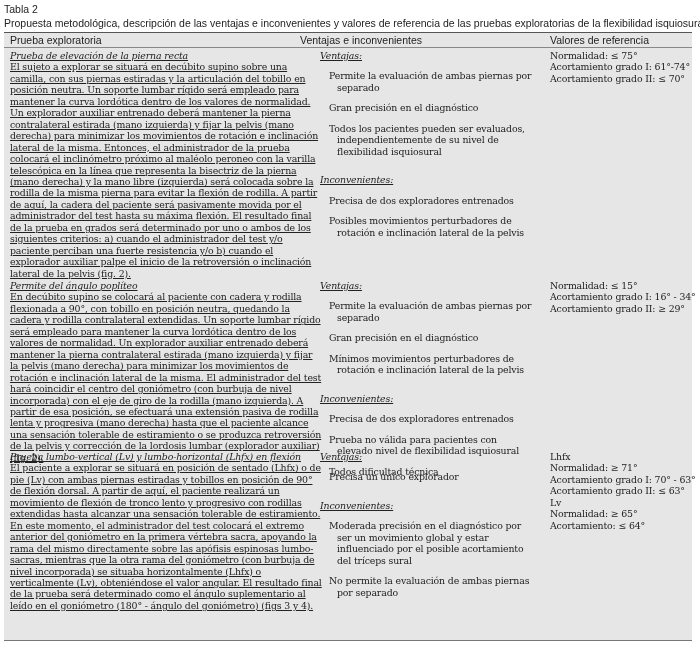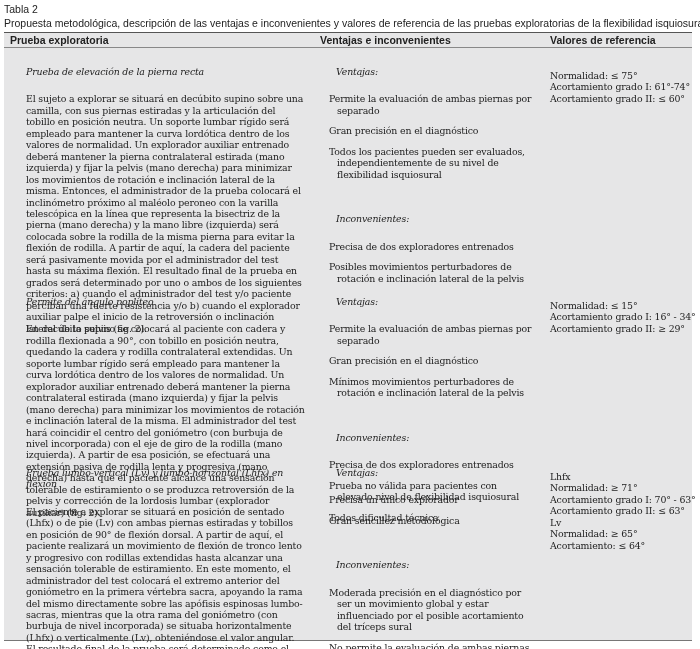--- a/index.html
+++ b/index.html
@@ -4,45 +4,45 @@
 <style>
   html, body { margin: 0; padding: 0; background: #ffffff; }
   body { width: 700px; height: 649px; position: relative; overflow: hidden;
          font-family: "DejaVu Serif", "Liberation Serif", serif; color: #222; }
   .caption { position: absolute; left: 4px; top: 2px; font-family: "Liberation Sans", sans-serif;
              font-size: 10.5px; line-height: 14px; color: #222; white-space: nowrap; }
   .table { position: absolute; left: 4px; top: 32px; width: 688px; height: 607px;
            background: #e6e6e7; border-top: 1.5px solid #555; border-bottom: 1.5px solid #777; }
   .thead { position: absolute; left: 0; top: 0; width: 100%; height: 14px;
            border-bottom: 1px solid #888; font-family: "Liberation Sans", sans-serif;
-           font-weight: bold; font-size: 10.5px; line-height: 14px; color: #222; }
+           font-weight: normal; font-size: 10.5px; line-height: 14px; color: #222; }
   .thead span { position: absolute; top: 0; white-space: nowrap; }
   .row { position: absolute; left: 0; width: 100%; }
   .cell { position: absolute; top: 0; font-size: 9.4px; line-height: 11.45px; letter-spacing: -0.15px; }
   .c1 { left: 6px; width: 312px; }
   .c2 { left: 316px; width: 222px; }
-  .c3 { left: 546px; width: 140px; margin-top: 20px; }
+  .c3 { left: 546px; width: 140px; }
   .it { font-style: italic; }
-  .para { margin: 16px; }
+  .para { margin: 0; text-decoration: underline; }
   .item { padding-left: 8px; text-indent: -8px; margin: 9px; }
   .gap { height: 8px; }
   .line { margin: 0; white-space: nowrap; }
 </style>
 </head>
 <body>
 
 <div class="caption">
   <div>Tabla 2</div>
   <div>Propuesta metodológica, descripción de las ventajas e inconvenientes y valores de referencia de las pruebas exploratorias de la flexibilidad isquiosural</div>
 </div>
 
 <div class="table">
   <div class="thead">
     <span style="left:6px">Prueba exploratoria</span>
-    <span style="left:316px">Ventajas e inconvenientes</span>
+    <span style="left:296px">Ventajas e inconvenientes</span>
     <span style="left:546px">Valores de referencia</span>
   </div>
 
   <div class="row" style="top:17px">
     <div class="cell c1">
       <p class="para it">Prueba de elevación de la pierna recta</p>
       <p class="para">El sujeto a explorar se situará en decúbito supino sobre una camilla, con sus piernas estiradas y la articulación del tobillo en posición neutra. Un soporte lumbar rígido será empleado para mantener la curva lordótica dentro de los valores de normalidad. Un explorador auxiliar entrenado deberá mantener la pierna contralateral estirada (mano izquierda) y fijar la pelvis (mano derecha) para minimizar los movimientos de rotación e inclinación lateral de la misma. Entonces, el administrador de la prueba colocará el inclinómetro próximo al maléolo peroneo con la varilla telescópica en la línea que representa la bisectriz de la pierna (mano derecha) y la mano libre (izquierda) será colocada sobre la rodilla de la misma pierna para evitar la flexión de rodilla. A partir de aquí, la cadera del paciente será pasivamente movida por el administrador del test hasta su máxima flexión. El resultado final de la prueba en grados será determinado por uno o ambos de los siguientes criterios: a) cuando el administrador del test y/o paciente perciban una fuerte resistencia y/o b) cuando el explorador auxiliar palpe el inicio de la retroversión o inclinación lateral de la pelvis (fig. 2).</p>
     </div>
     <div class="cell c2">
       <p class="para it">Ventajas:</p>
@@ -50,21 +50,21 @@
       <p class="item">Gran precisión en el diagnóstico</p>
       <p class="item">Todos los pacientes pueden ser evaluados, independientemente de su nivel de flexibilidad isquiosural</p>
       <div class="gap"></div>
       <p class="para it">Inconvenientes:</p>
       <p class="item">Precisa de dos exploradores entrenados</p>
       <p class="item">Posibles movimientos perturbadores de rotación e inclinación lateral de la pelvis</p>
     </div>
     <div class="cell c3">
       <p class="line">Normalidad: ≤ 75°</p>
       <p class="line">Acortamiento grado I: 61°-74°</p>
-      <p class="line">Acortamiento grado II: ≤ 60°</p>
+      <p class="line">Acortamiento grado II: ≤ 70°</p>
     </div>
   </div>
 
   <div class="row" style="top:247px">
     <div class="cell c1">
       <p class="para it">Permite del ángulo poplíteo</p>
       <p class="para">En decúbito supino se colocará al paciente con cadera y rodilla flexionada a 90°, con tobillo en posición neutra, quedando la cadera y rodilla contralateral extendidas. Un soporte lumbar rígido será empleado para mantener la curva lordótica dentro de los valores de normalidad. Un explorador auxiliar entrenado deberá mantener la pierna contralateral estirada (mano izquierda) y fijar la pelvis (mano derecha) para minimizar los movimientos de rotación e inclinación lateral de la misma. El administrador del test hará coincidir el centro del goniómetro (con burbuja de nivel incorporada) con el eje de giro de la rodilla (mano izquierda). A partir de esa posición, se efectuará una extensión pasiva de rodilla lenta y progresiva (mano derecha) hasta que el paciente alcance una sensación tolerable de estiramiento o se produzca retroversión de la pelvis y corrección de la lordosis lumbar (explorador auxiliar) (fig. 2).</p>
     </div>
     <div class="cell c2">
       <p class="para it">Ventajas:</p>
@@ -85,21 +85,20 @@
   </div>
 
   <div class="row" style="top:418px">
     <div class="cell c1">
       <p class="para it">Prueba lumbo-vertical (Lv) y lumbo-horizontal (Lhfx) en flexión</p>
       <p class="para">El paciente a explorar se situará en posición de sentado (Lhfx) o de pie (Lv) con ambas piernas estiradas y tobillos en posición de 90° de flexión dorsal. A partir de aquí, el paciente realizará un movimiento de flexión de tronco lento y progresivo con rodillas extendidas hasta alcanzar una sensación tolerable de estiramiento. En este momento, el administrador del test colocará el extremo anterior del goniómetro en la primera vértebra sacra, apoyando la rama del mismo directamente sobre las apófisis espinosas lumbo-sacras, mientras que la otra rama del goniómetro (con burbuja de nivel incorporada) se situaba horizontalmente (Lhfx) o verticalmente (Lv), obteniéndose el valor angular. El resultado final de la prueba será determinado como el ángulo suplementario al leído en el goniómetro (180° - ángulo del goniómetro) (figs 3 y 4).</p>
     </div>
     <div class="cell c2">
       <p class="para it">Ventajas:</p>
       <p class="item">Precisa un único explorador</p>
-      <p class="item">Gran sencillez metodológica</p>
       <div class="gap"></div>
       <p class="para it">Inconvenientes:</p>
       <p class="item">Moderada precisión en el diagnóstico por ser un movimiento global y estar influenciado por el posible acortamiento del tríceps sural</p>
       <p class="item">No permite la evaluación de ambas piernas por separado</p>
     </div>
     <div class="cell c3">
       <p class="line">Lhfx</p>
       <p class="line">Normalidad: ≥ 71°</p>
       <p class="line">Acortamiento grado I: 70° - 63°</p>
       <p class="line">Acortamiento grado II: ≤ 63°</p>

